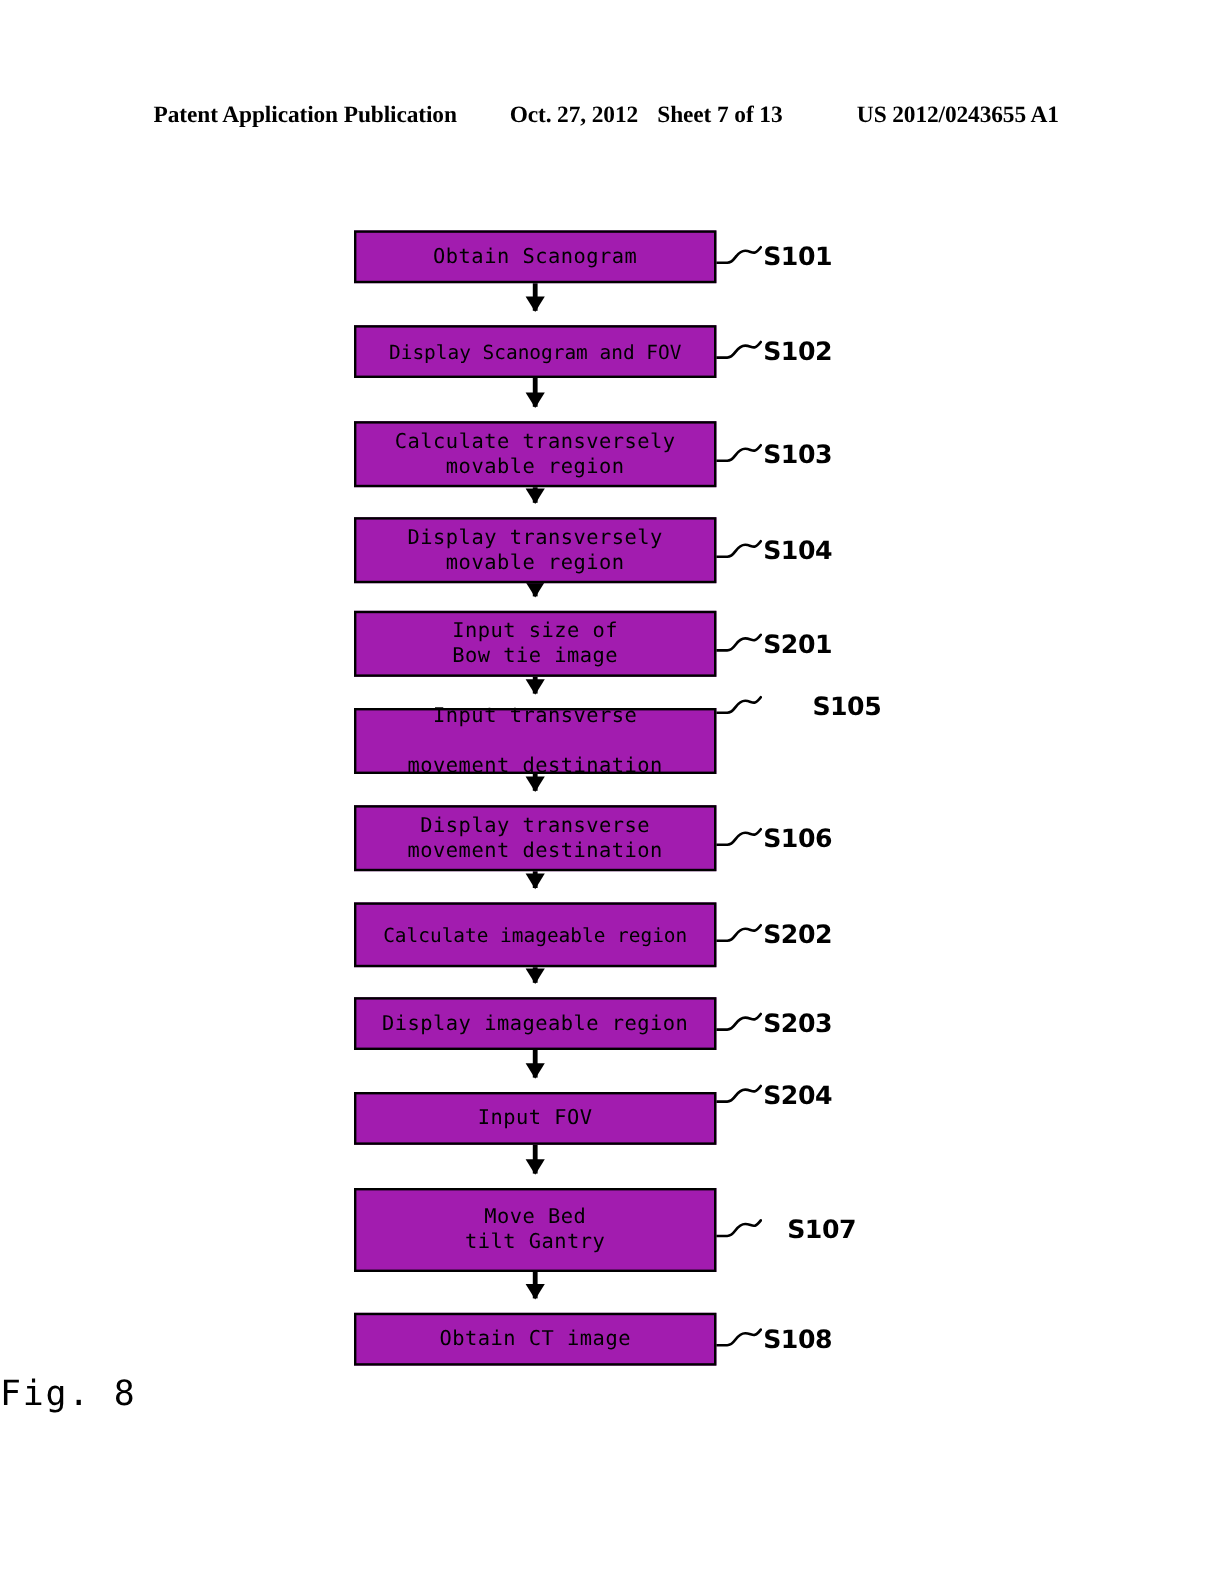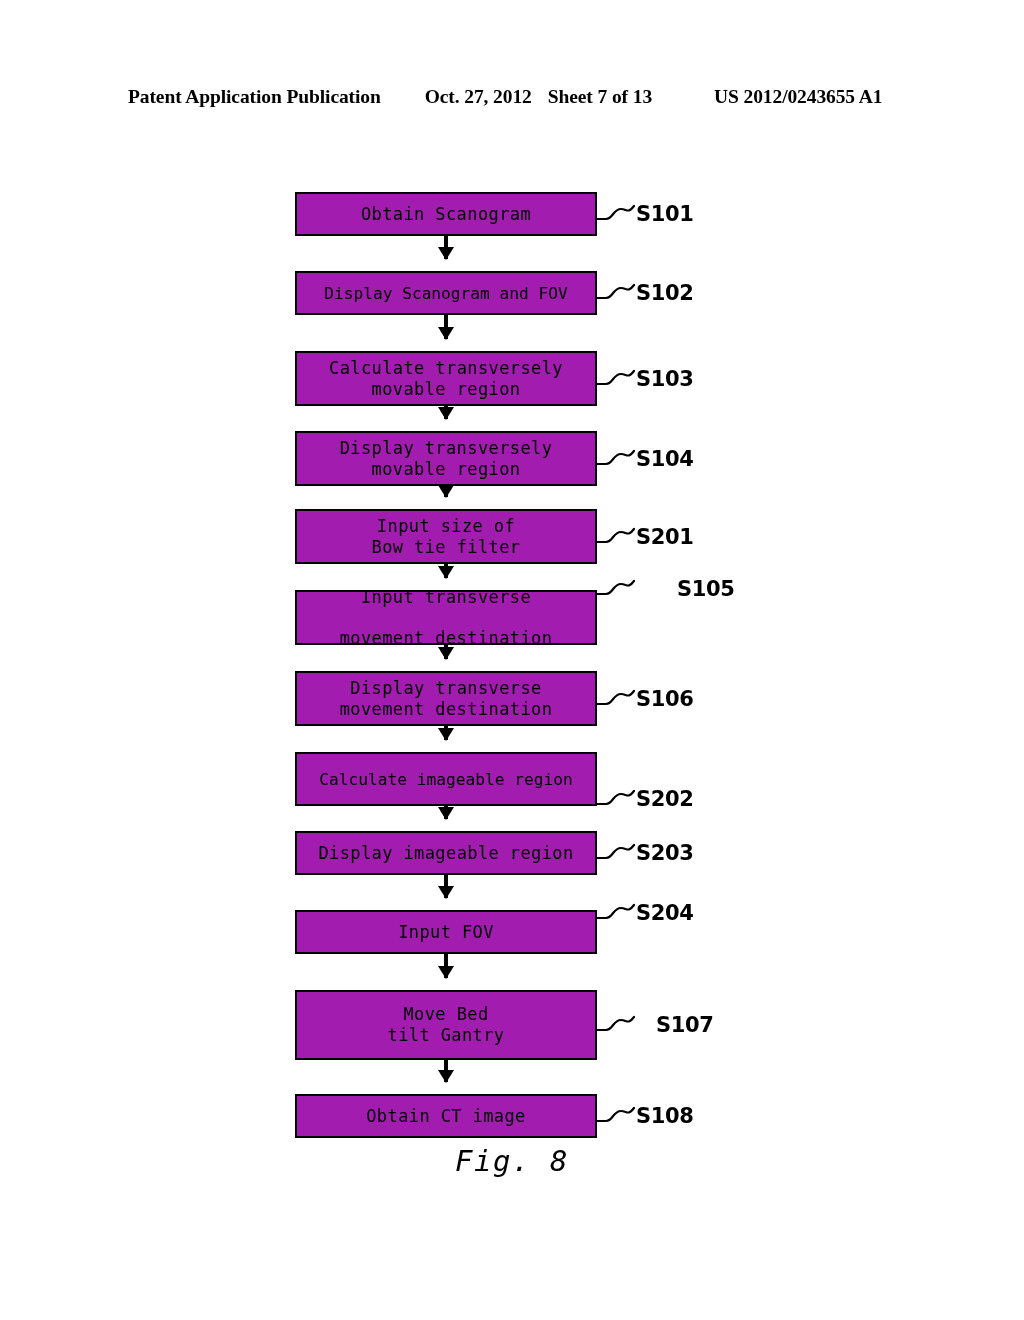--- a/index.html
+++ b/index.html
@@ -104,26 +104,24 @@
     margin-left: 1px;
     white-space: nowrap;
   }
 
   
   .fig-caption {
     position: absolute;
     left: 0;
     top: 1144px;
     width: 1024px;
-    text-align: center;
     font-family: "DejaVu Sans Mono", "Liberation Mono", monospace;
     font-size: 29px;
     letter-spacing: 1.5px;
     color: #000000;
-    font-style: italic;
   }
 </style>
 </head>
 <body>
 
 <div class="pub-header">
   <span class="hdr-title">Patent Application Publication</span>
   <span class="hdr-date">Oct. 27, 2012</span>
   <span class="hdr-sheet">Sheet 7 of 13</span>
   <span class="hdr-num">US 2012/0243655 A1</span>
@@ -174,21 +172,21 @@
       <span class="ln">movable region</span>
     </div>
     <div class="step" style="top: 441.5px;">
       <svg width="38" height="34" viewBox="0 0 38 34">
         <path d="M0 22 L9 22 C16 22 16 12 24 12 C30 12 31 17 37 9" fill="none" stroke="#000000" stroke-width="2.2" stroke-linecap="round"></path>
       </svg>
       <span class="lbl">S104</span>
     </div>
     <div class="node" style="top: 509px; height: 55px;">
       <span class="ln">Input size of</span>
-      <span class="ln">Bow tie filter</span>
+      <span class="ln">Bow tie image</span>
     </div>
     <div class="step" style="top: 519.5px;">
       <svg width="38" height="34" viewBox="0 0 38 34">
         <path d="M0 22 L9 22 C16 22 16 12 24 12 C30 12 31 17 37 9" fill="none" stroke="#000000" stroke-width="2.2" stroke-linecap="round"></path>
       </svg>
       <span class="lbl">S201</span>
     </div>
     <div class="node" style="top: 590px; height: 55px; gap: 20px;">
       <span class="ln">Input transverse</span>
       <span class="ln">movement destination</span>
@@ -205,21 +203,21 @@
     </div>
     <div class="step" style="top: 681.5px;">
       <svg width="38" height="34" viewBox="0 0 38 34">
         <path d="M0 22 L9 22 C16 22 16 12 24 12 C30 12 31 17 37 9" fill="none" stroke="#000000" stroke-width="2.2" stroke-linecap="round"></path>
       </svg>
       <span class="lbl">S106</span>
     </div>
     <div class="node tight" style="top: 752px; height: 54px;">
       <span class="ln">Calculate imageable region</span>
     </div>
-    <div class="step" style="top: 762px; margin-top: 20px;">
+    <div class="step" style="top: 762px;">
       <svg width="38" height="34" viewBox="0 0 38 34">
         <path d="M0 22 L9 22 C16 22 16 12 24 12 C30 12 31 17 37 9" fill="none" stroke="#000000" stroke-width="2.2" stroke-linecap="round"></path>
       </svg>
       <span class="lbl">S202</span>
     </div>
     <div class="node" style="top: 831px; height: 44px;">
       <span class="ln">Display imageable region</span>
     </div>
     <div class="step" style="top: 836px;">
       <svg width="38" height="34" viewBox="0 0 38 34">

